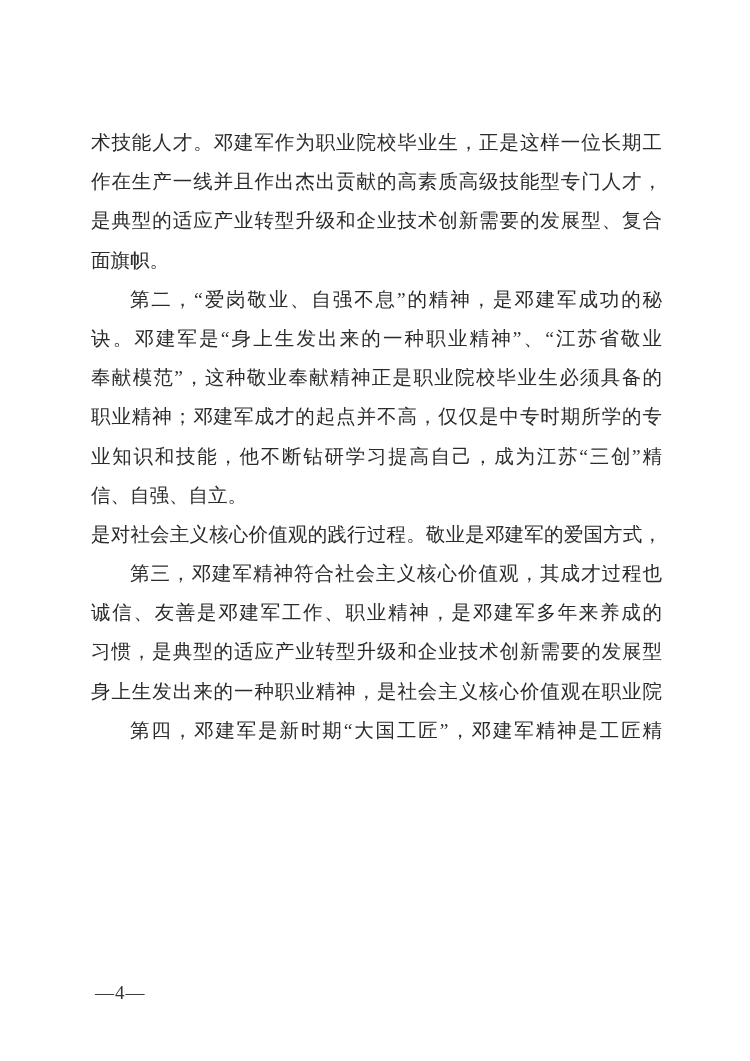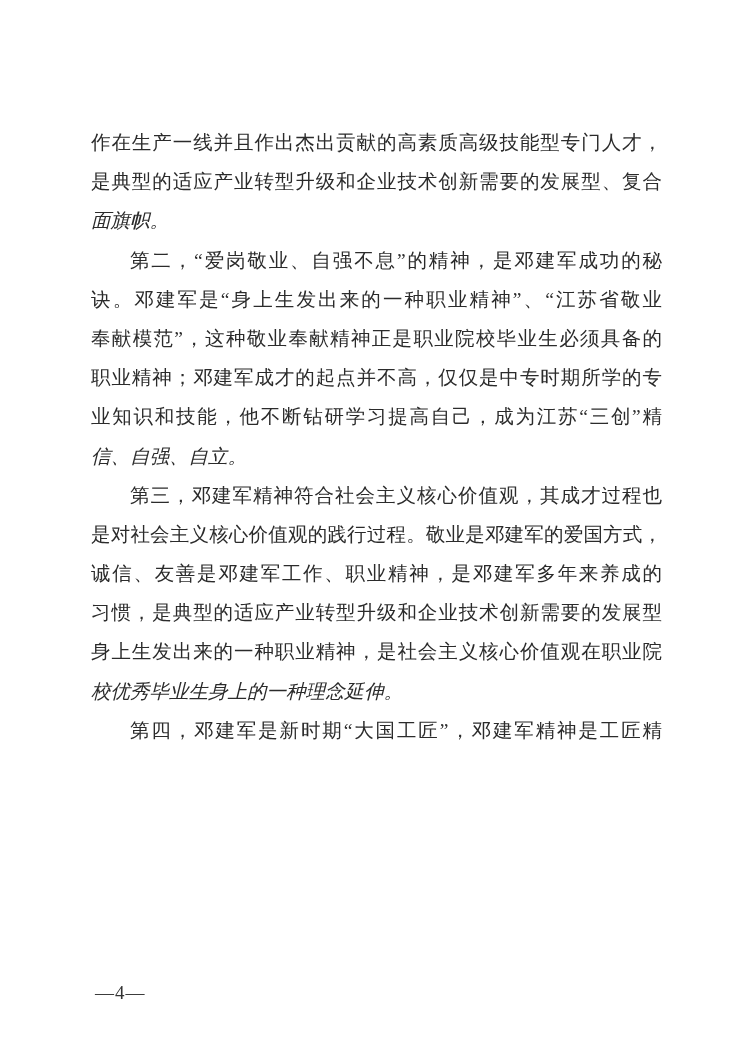--- a/index.html
+++ b/index.html
@@ -39,56 +39,55 @@
     text-align-last: justify;
     overflow: hidden;
     font-weight: 400;
   }
   .line.indent {
     text-indent: 2em;
   }
   .line.short {
     text-align: left;
     text-align-last: left;
-    font-style: italic;
   }
   .page-number {
     position: absolute;
     left: 95px;
     top: 980px;
     font-size: 19px;
     line-height: 26px;
     color: #333333;
     letter-spacing: 1px;
   }
 </style>
 </head>
 <body>
 
 <div class="page">
   <div class="content">
       <div class="paragraph">
+        <div class="line">术技能人才。邓建军作为职业院校毕业生，正是这样一位长期工</div>
         <div class="line">作在生产一线并且作出杰出贡献的高素质高级技能型专门人才，</div>
         <div class="line">是典型的适应产业转型升级和企业技术创新需要的发展型、复合</div>
         <div class="line short">面旗帜。</div>
       </div>
       <div class="paragraph">
         <div class="line indent">第二，“爱岗敬业、自强不息”的精神，是邓建军成功的秘</div>
         <div class="line">诀。邓建军是“身上生发出来的一种职业精神”、“江苏省敬业</div>
         <div class="line">奉献模范”，这种敬业奉献精神正是职业院校毕业生必须具备的</div>
         <div class="line">职业精神；邓建军成才的起点并不高，仅仅是中专时期所学的专</div>
         <div class="line">业知识和技能，他不断钻研学习提高自己，成为江苏“三创”精</div>
         <div class="line short">信、自强、自立。</div>
       </div>
       <div class="paragraph">
+        <div class="line">是对社会主义核心价值观的践行过程。敬业是邓建军的爱国方式，</div>
         <div class="line indent">第三，邓建军精神符合社会主义核心价值观，其成才过程也</div>
-        <div class="line">是对社会主义核心价值观的践行过程。敬业是邓建军的爱国方式，</div>
         <div class="line">诚信、友善是邓建军工作、职业精神，是邓建军多年来养成的</div>
         <div class="line">习惯，是典型的适应产业转型升级和企业技术创新需要的发展型</div>
         <div class="line">身上生发出来的一种职业精神，是社会主义核心价值观在职业院</div>
-        <div class="line short">校优秀毕业生身上的一种理念延伸。</div>
       </div>
       <div class="paragraph">
         <div class="line indent">第四，邓建军是新时期“大国工匠”，邓建军精神是工匠精</div>
       </div>
     </div>
   <div class="page-number">—4—</div>
 </div>
 
 </body></html>

